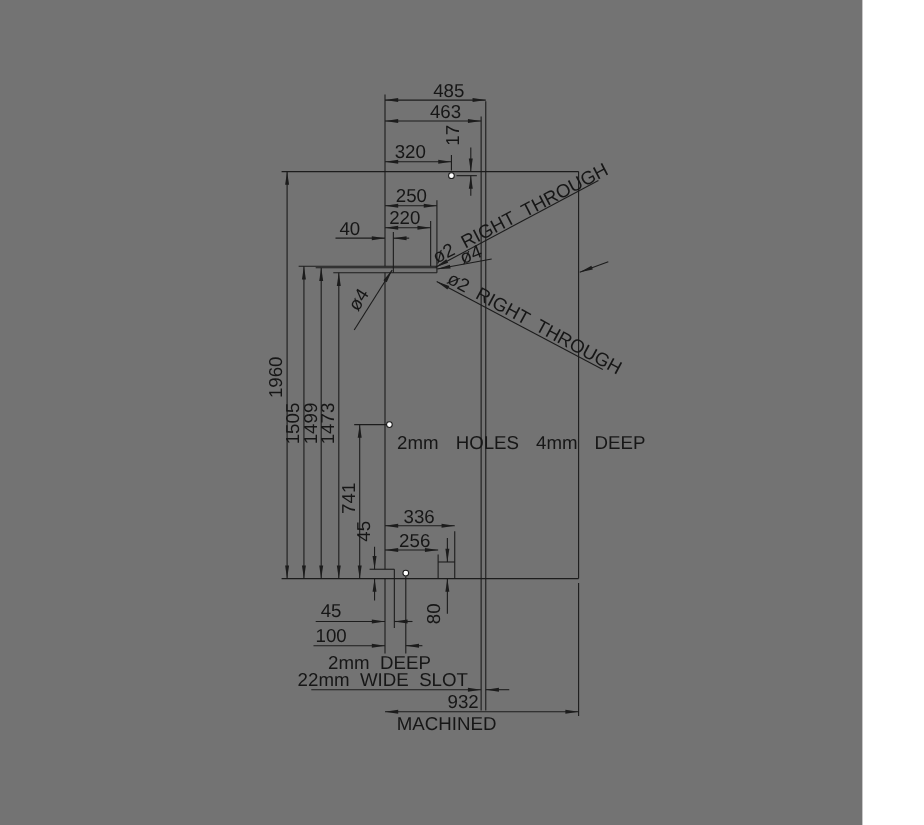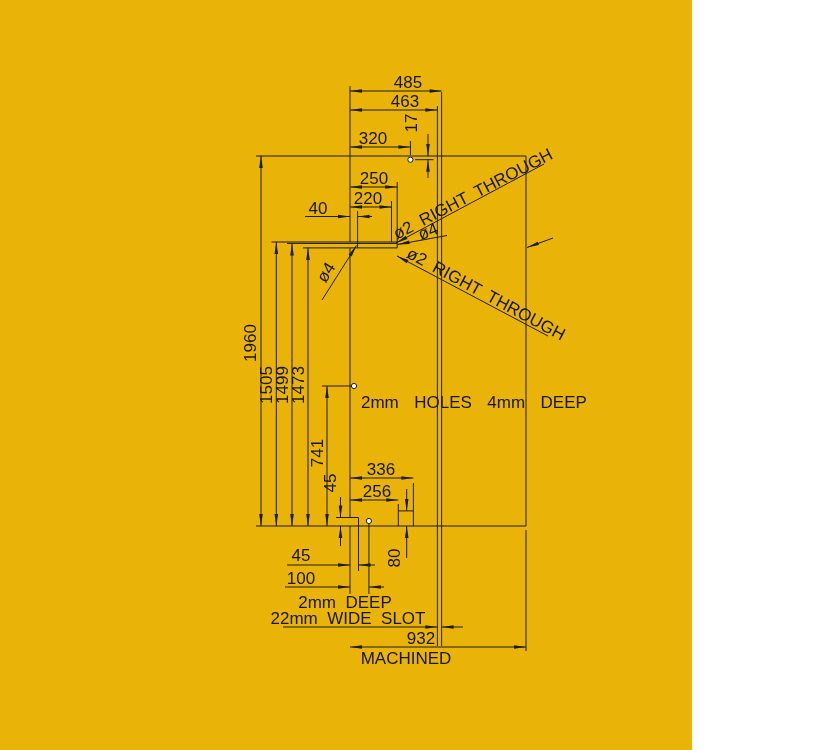--- a/index.html
+++ b/index.html
@@ -1,16 +1,16 @@
 <!DOCTYPE html>
 <html><head>
 <meta charset="utf-8">
 <style>
   html,body{margin:0;padding:0;background:#ffffff;}
-  .stage{width:692px;height:750px;position:relative;background:#eab308;}
+  .stage{width:784px;height:750px;position:relative;background:#737373;}
   svg text{font-family:"Liberation Sans",sans-serif;font-size:17px;fill:#161616;white-space:pre;}
   line,path.ln{stroke:#1c1c1c;stroke-width:1;fill:none;}
   circle.hole{stroke:#1c1c1c;stroke-width:1;fill:#ffffff;}
 </style>
 </head>
 <body>
 <div class="stage">
 
 
 

